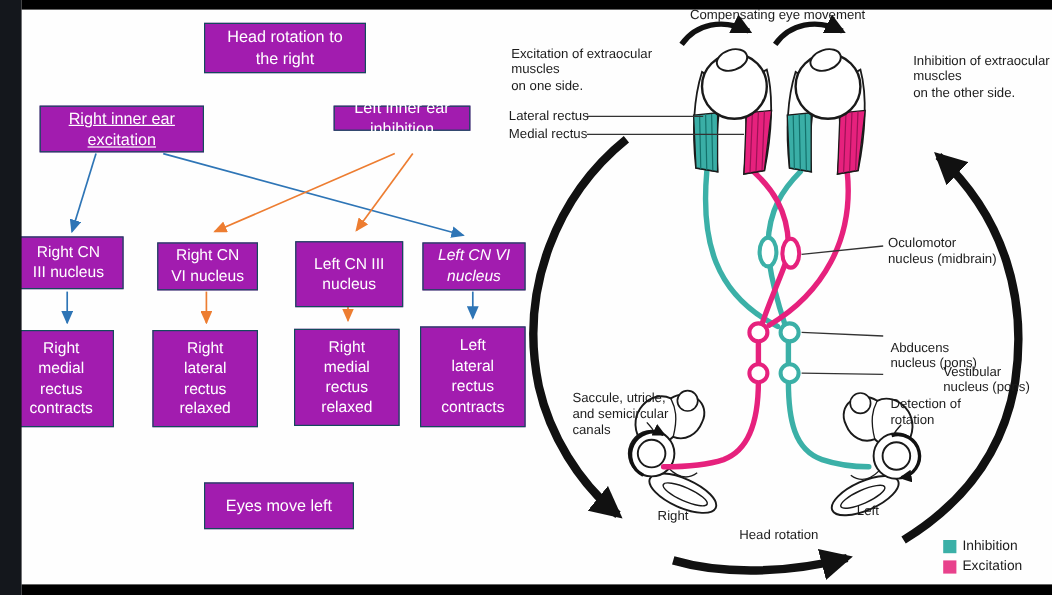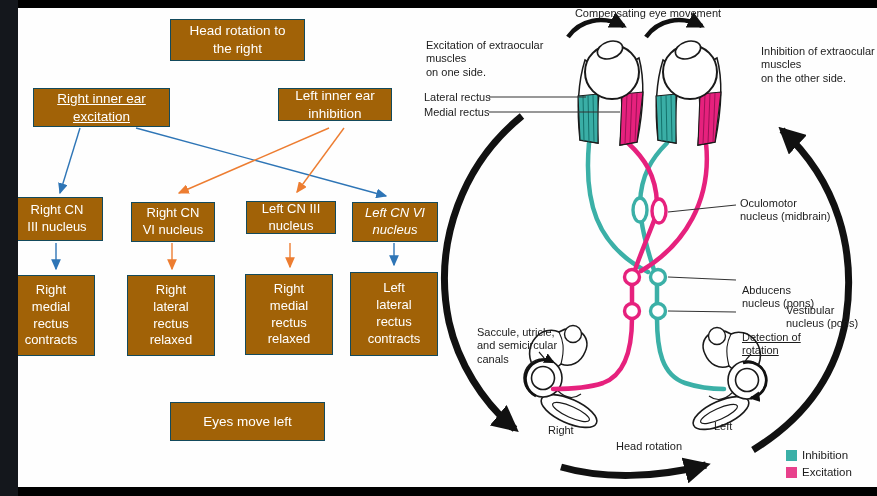--- a/index.html
+++ b/index.html
@@ -3,21 +3,21 @@
 <meta charset="utf-8">
 <style>
   html,body{margin:0;padding:0;background:#000;}
   #canvas{position:relative;width:877px;height:496px;background:#fefefe;overflow:hidden;
           font-family:"Liberation Sans",sans-serif;}
   .bar{position:absolute;background:#0e1217;}
   #bar-left{left:0;top:0;width:18px;height:496px;background:#14171c;}
   #bar-top{left:18px;top:0;width:859px;height:8px;background:#000;}
   #bar-bottom{left:18px;top:487px;width:859px;height:9px;background:#000;}
   svg{position:absolute;left:0;top:0;}
-  .fbox{position:absolute;background:#a16207;border:1.6px solid #134a5c;color:#fff;
+  .fbox{position:absolute;background:#a21caf;border:1.6px solid #134a5c;color:#fff;
         display:flex;align-items:center;justify-content:center;text-align:center;
         white-space:pre-line;box-sizing:border-box;font-size:13px;line-height:1.3;}
   .fbox.big{font-size:13.5px;}
   .lbl{position:absolute;font-size:11px;line-height:1.22;color:#1c1c1c;white-space:pre-line;}
   .lbl.center{text-align:center;}
   .legend-row{position:absolute;display:flex;align-items:center;gap:5px;}
   .sw{width:11px;height:11px;display:inline-block;}
   .sw-teal{background:#3bb0a7;}
   .sw-pink{background:#e8418c;}
   .legend-row span.txt{font-size:11.5px;color:#1c1c1c;}
@@ -140,28 +140,28 @@
       <path d="M 172,243 L 172,269" stroke="#ed7d31" marker-end="url(#m-orange)"></path>
       <path d="M 290,243 L 290,267" stroke="#ed7d31" marker-end="url(#m-orange)"></path>
       <path d="M 394,243 L 394,265" stroke="#2e75b6" marker-end="url(#m-blue)"></path>
     </g>
   </svg>
 
   <div class="fbox big" style="left:170px;top:19px;width:135px;height:42px;">Head rotation to
 the right</div>
   <div class="fbox big" style="left:33px;top:88px;width:137px;height:39px;text-decoration:underline;">Right inner ear
 excitation</div>
-  <div class="fbox big" style="left:278px;top:88px;width:114px;height:33px;">Left inner ear
+  <div class="fbox big" style="left:278px;top:88px;width:114px;height:21px;">Left inner ear
 inhibition</div>
 
   <div class="fbox" style="left:11px;top:197px;width:92px;height:44px;">Right CN
 III nucleus</div>
   <div class="fbox" style="left:131px;top:202px;width:84px;height:40px;">Right CN
 VI nucleus</div>
-  <div class="fbox" style="left:246px;top:201px;width:90px;height:33px;">Left CN III
+  <div class="fbox" style="left:246px;top:201px;width:90px;height:55px;">Left CN III
 nucleus</div>
   <div class="fbox" style="left:352px;top:202px;width:86px;height:40px;font-style:italic;">Left CN VI
 nucleus</div>
 
   <div class="fbox" style="left:7px;top:275px;width:88px;height:81px;">Right
 medial
 rectus
 contracts</div>
   <div class="fbox" style="left:127px;top:275px;width:88px;height:81px;">Right
 lateral
@@ -169,36 +169,36 @@
 relaxed</div>
   <div class="fbox" style="left:245px;top:274px;width:88px;height:81px;">Right
 medial
 rectus
 relaxed</div>
   <div class="fbox" style="left:350px;top:272px;width:88px;height:84px;">Left
 lateral
 rectus
 contracts</div>
 
-  <div class="fbox big" style="left:170px;top:402px;width:155px;height:39px;text-align:center;">Eyes move left</div>
+  <div class="fbox big" style="left:170px;top:402px;width:125px;height:39px;text-align:center;">Eyes move left</div>
 
   <div class="lbl center" style="left:560px;top:7px;width:176px;">Compensating eye movement</div>
   <div class="lbl" style="left:426px;top:39px;width:160px;">Excitation of extraocular muscles
 on one side.</div>
   <div class="lbl" style="left:736px;top:45px;width:140px;margin-left:25px;">Inhibition of extraocular muscles
 on the other side.</div>
   <div class="lbl" style="left:424px;top:91px;">Lateral rectus</div>
   <div class="lbl" style="left:424px;top:106px;">Medial rectus</div>
   <div class="lbl" style="left:740px;top:197px;">Oculomotor
 nucleus (midbrain)</div>
   <div class="lbl" style="left:742px;top:271px;margin-top:13px;">Abducens
 nucleus (pons)</div>
   <div class="lbl" style="left:742px;top:304px;margin-left:44px;">Vestibular
 nucleus (pons)</div>
-  <div class="lbl" style="left:742px;top:331px;text-decoration:underline;">Detection of
+  <div class="lbl" style="left:742px;top:331px;">Detection of
 rotation</div>
   <div class="lbl" style="left:477px;top:326px;">Saccule, utricle,
 and semicircular
 canals</div>
   <div class="lbl" style="left:548px;top:424px;">Right</div>
   <div class="lbl" style="left:714px;top:420px;">Left</div>
   <div class="lbl" style="left:616px;top:440px;text-align:right;">Head rotation</div>
 
   <div class="legend-row" style="left:786px;top:449px;">
     <span class="sw sw-teal"></span>

